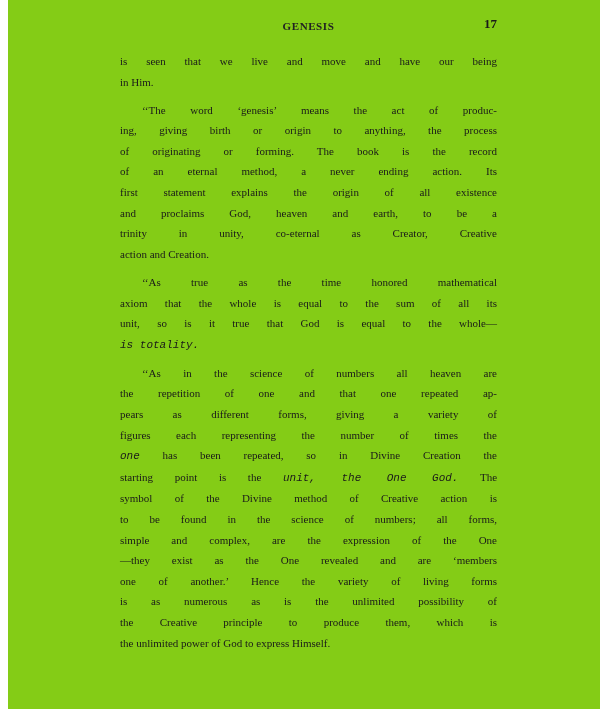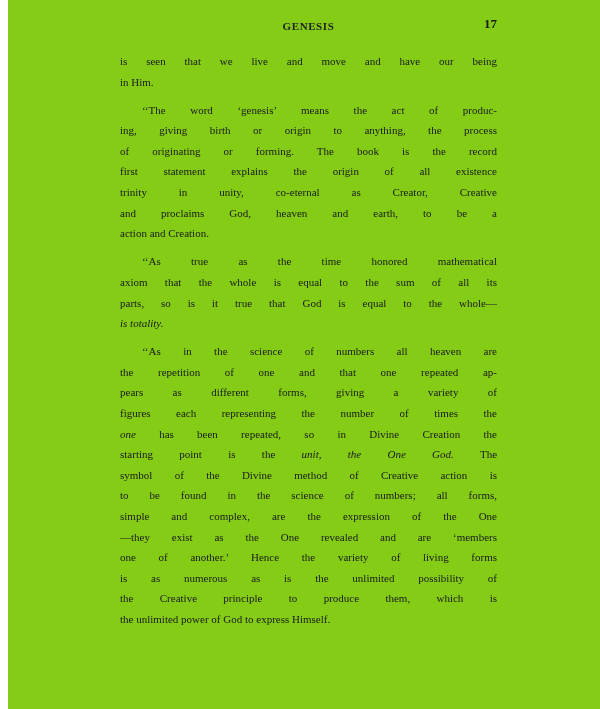--- a/index.html
+++ b/index.html
@@ -68,20 +68,21 @@
       overflow: visible;
     }
     .para .line.last {
       text-align-last: left;
     }
     .para .line.first-indent {
       padding-left: 22px;
     }
     em {
       font-style: italic;
+      font-family: Liberation Mono, monospace;
     }
   </style>
 </head>
 <body>
 
 <div class="page">
 
   <div class="running-head">
     <div class="running-title">GENESIS</div>
     <div class="page-number">17</div>
@@ -91,30 +92,31 @@
 
     <p class="para">
       <span class="line">is seen that we live and move and have our being</span>
       <span class="line last">in Him.</span>
     </p>
 
     <p class="para">
       <span class="line first-indent">‘‘The word ‘genesis’ means the act of produc-</span>
       <span class="line">ing, giving birth or origin to anything, the process</span>
       <span class="line">of originating or forming.  The book is the record</span>
+      <span class="line">of an eternal method, a never ending action.  Its</span>
       <span class="line">first statement explains the origin of all existence</span>
+      <span class="line">and proclaims God, heaven and earth, to be a</span>
       <span class="line">trinity in unity, co-eternal as Creator, Creative</span>
-      <span class="line">and proclaims God, heaven and earth, to be a</span>
       <span class="line last">action and Creation.</span>
     </p>
 
     <p class="para">
       <span class="line first-indent">‘‘As true as the time honored mathematical</span>
       <span class="line">axiom that the whole is equal to the sum of all its</span>
-      <span class="line">parts, so is it true that God is equal to the whole—</span>
+      <span class="line">unit, so is it true that God is equal to the whole—</span>
       <span class="line last"><em>is totality.</em></span>
     </p>
 
     <p class="para">
       <span class="line first-indent">‘‘As in the science of numbers all heaven are</span>
       <span class="line">the repetition of one and that one repeated ap-</span>
       <span class="line">pears as different forms, giving a variety of</span>
       <span class="line">figures each representing the number of times the</span>
       <span class="line"><em>one</em> <span>has been repeated, so in Divine Creation the</span></span>
       <span class="line"><span>starting point is the</span> <em>unit, the One God.</em>  <span>The</span></span>

